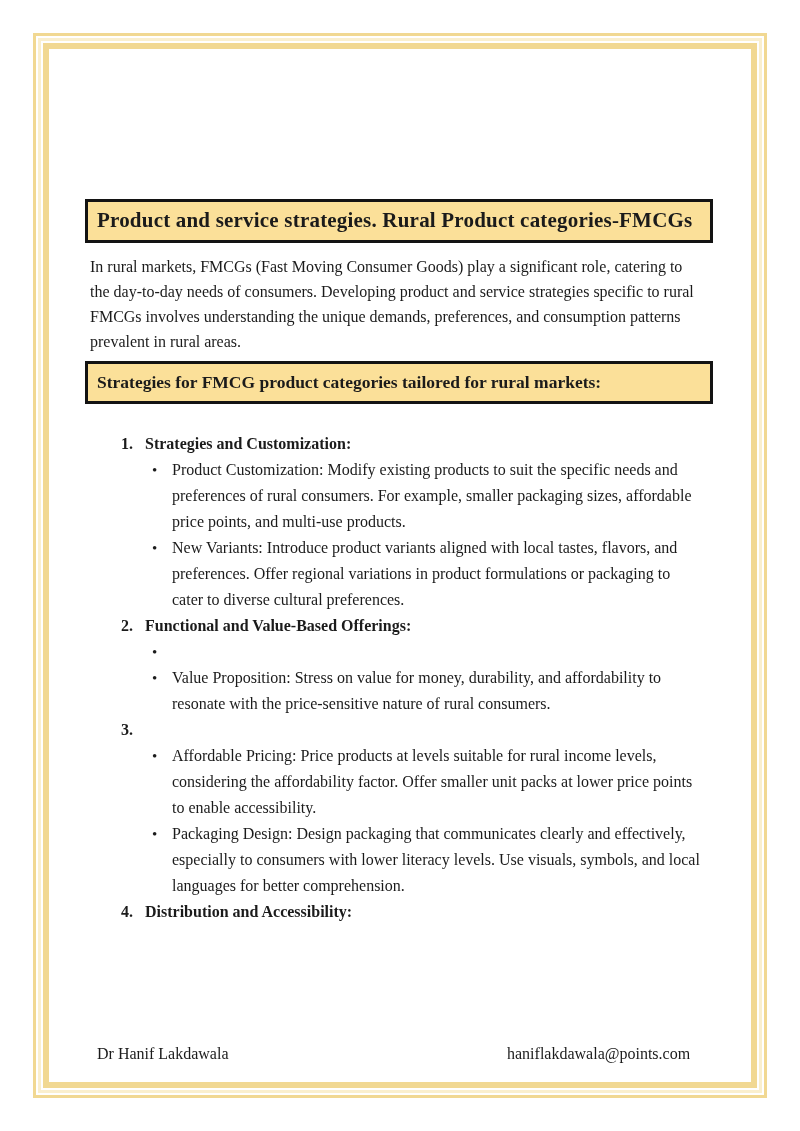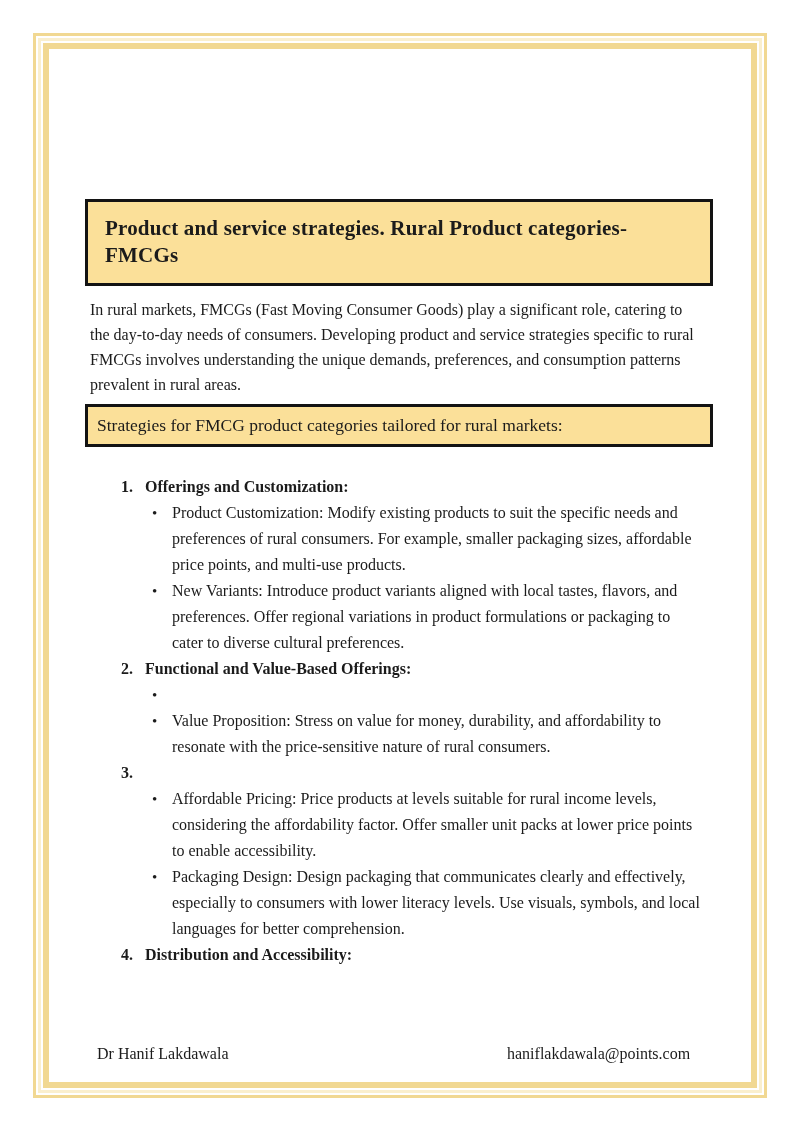--- a/index.html
+++ b/index.html
@@ -31,40 +31,40 @@
     position: absolute;
     left: 85px; top: 199px; width: 628px;
   }
 
   .hl-box {
     background: #fbe099;
     border: 3px solid #131313;
   }
   .title-box { padding: 5px 8px 6px 9px; }
   .title-box h1 {
-    margin: 8px;
+    margin: 0;
     font-size: 21px;
     line-height: 27px;
     font-weight: bold;
     letter-spacing: 0.2px;
   }
 
   .intro {
     margin: 11px 0 0 5px;
     width: 614px;
     font-size: 16px;
     line-height: 25px;
   }
 
   .section-box { margin-top: 7px; padding: 7px 8px 8px 9px; }
   .section-box h2 {
     margin: 0;
     font-size: 17.5px;
     line-height: 22px;
-    font-weight: normal;
+    font-weight: bold;
   }
 
   .strategy-list { margin-top: 27px; }
   .num-row { display: flex; font-size: 16px; line-height: 26px; }
   .num {
     width: 24px; margin-left: 36px;
     font-weight: bold; flex: 0 0 auto;
   }
   .num-title { font-weight: bold; }
   .bullet-row { display: flex; font-size: 16px; line-height: 26px; }
@@ -102,21 +102,21 @@
 
   <div class="hl-box section-box">
     <h2>Strategies for FMCG product categories tailored for rural markets:</h2>
   </div>
 
   <div class="strategy-list">
 
     <div class="num-item">
       <div class="num-row">
         <span class="num">1.</span>
-        <span class="num-title">Offerings and Customization:</span>
+        <span class="num-title">Strategies and Customization:</span>
       </div>
       <div class="bullet-row">
         <span class="bullet">•</span>
         <span class="bullet-text">Product Customization: Modify existing products to suit the specific needs and preferences of rural consumers. For example, smaller packaging sizes, affordable price points, and multi-use products.</span>
       </div>
       <div class="bullet-row">
         <span class="bullet">•</span>
         <span class="bullet-text">New Variants: Introduce product variants aligned with local tastes, flavors, and preferences. Offer regional variations in product formulations or packaging to cater to diverse cultural preferences.</span>
       </div>
     </div>

